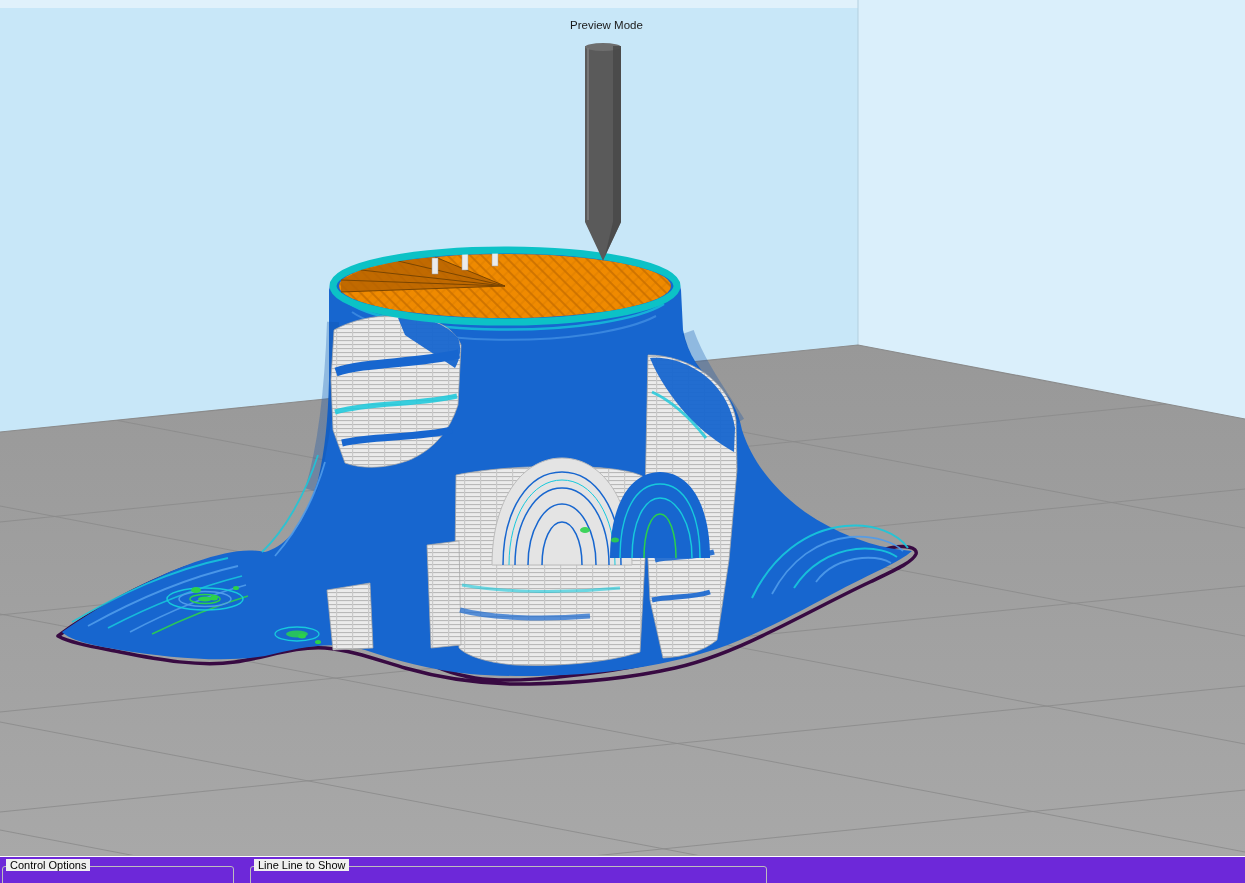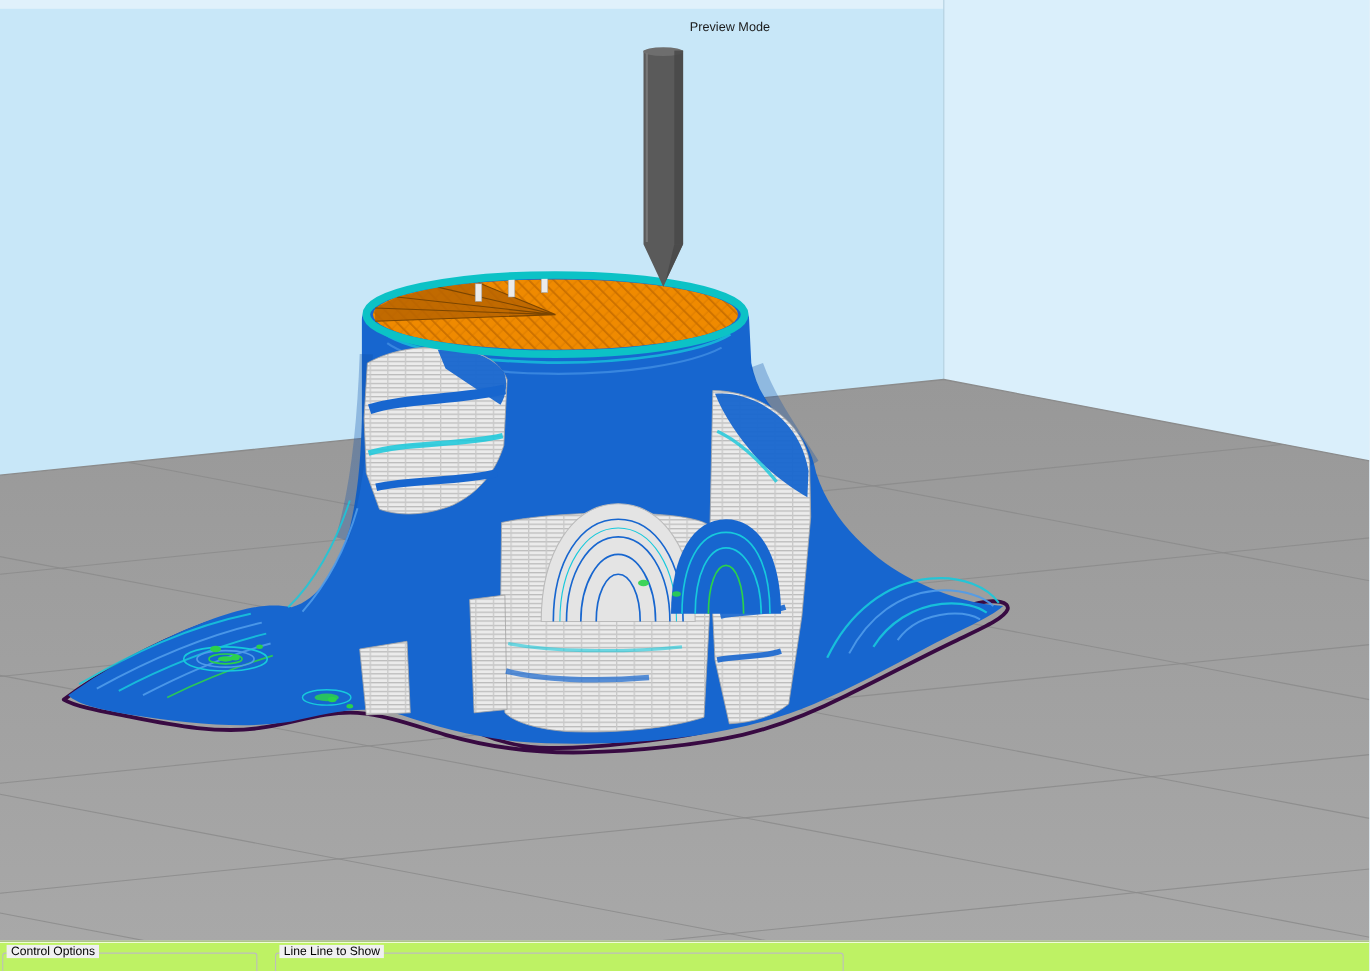--- a/index.html
+++ b/index.html
@@ -1,24 +1,24 @@
 <!DOCTYPE html>
 <html style="--sky: #c8e7f8; --wall: #daeffb; --wall-edge: #b3cfdf; --floor: #989898; --floor-light: #a8a8a8; --grid-line: #8b8b8b; --model-blue: #1766cf; --model-blue-light: #4f9bea; --model-blue-dark: #0d4fa8; --model-cyan: #17c9dc; --model-green: #2bd14b; --support-fill: #ebebeb; --support-line: #b4b4b4; --support-seam: #c9c9c9; --dome-gray: #e4e4e4; --rim-teal: #0cc2c6; --infill-orange: #ef8a00; --infill-orange-line: #c96f00; --infill-orange-dark: #b96400; --infill-wedge-line: #7a4500; --outline-purple: #380a42; --nozzle: #5a5a5a; --nozzle-dark: #474747; --nozzle-light: #6e6e6e;"><head>
 <meta charset="utf-8">
 <style>
   html,body{margin:0;padding:0;}
   body{font-family:"Liberation Sans", sans-serif;}
   .screen{position:relative;width:1245px;height:883px;overflow:hidden;background:#f0f0f0;}
   .viewport{position:absolute;left:0;top:0;width:1245px;height:855px;}
   .viewport svg{display:block;}
-  .mode-label{position:absolute;left:570px;top:19px;width:130px;text-align:right;
+  .mode-label{position:absolute;left:570px;top:19px;width:130px;text-align:left;
     font-size:11.5px;color:#1a1a1a;}
   
   .bottom-panel{position:absolute;left:0;top:855px;width:1245px;height:28px;
-    background:#bef264;border-top:1px solid #a5a5a5;box-shadow:inset 0 1px 0 #ffffff;
+    background:#6d28d9;border-top:1px solid #a5a5a5;box-shadow:inset 0 1px 0 #ffffff;
     overflow:hidden;}
   .groupbox{position:absolute;top:10px;height:44px;border:1px solid #bdbdbd;border-radius:3px;}
   .gb1{left:2px;width:230px;}
   .gb2{left:250px;width:515px;}
   .gb-label{position:absolute;top:-8px;left:3px;background:#f0f0f0;padding:0 4px;
     font-size:11px;color:#000;white-space:nowrap;}
   
   .c-sky{fill:var(--sky);}
   .c-skytop{fill:#e0f1fb;}
   .c-wall{fill:var(--wall);}

